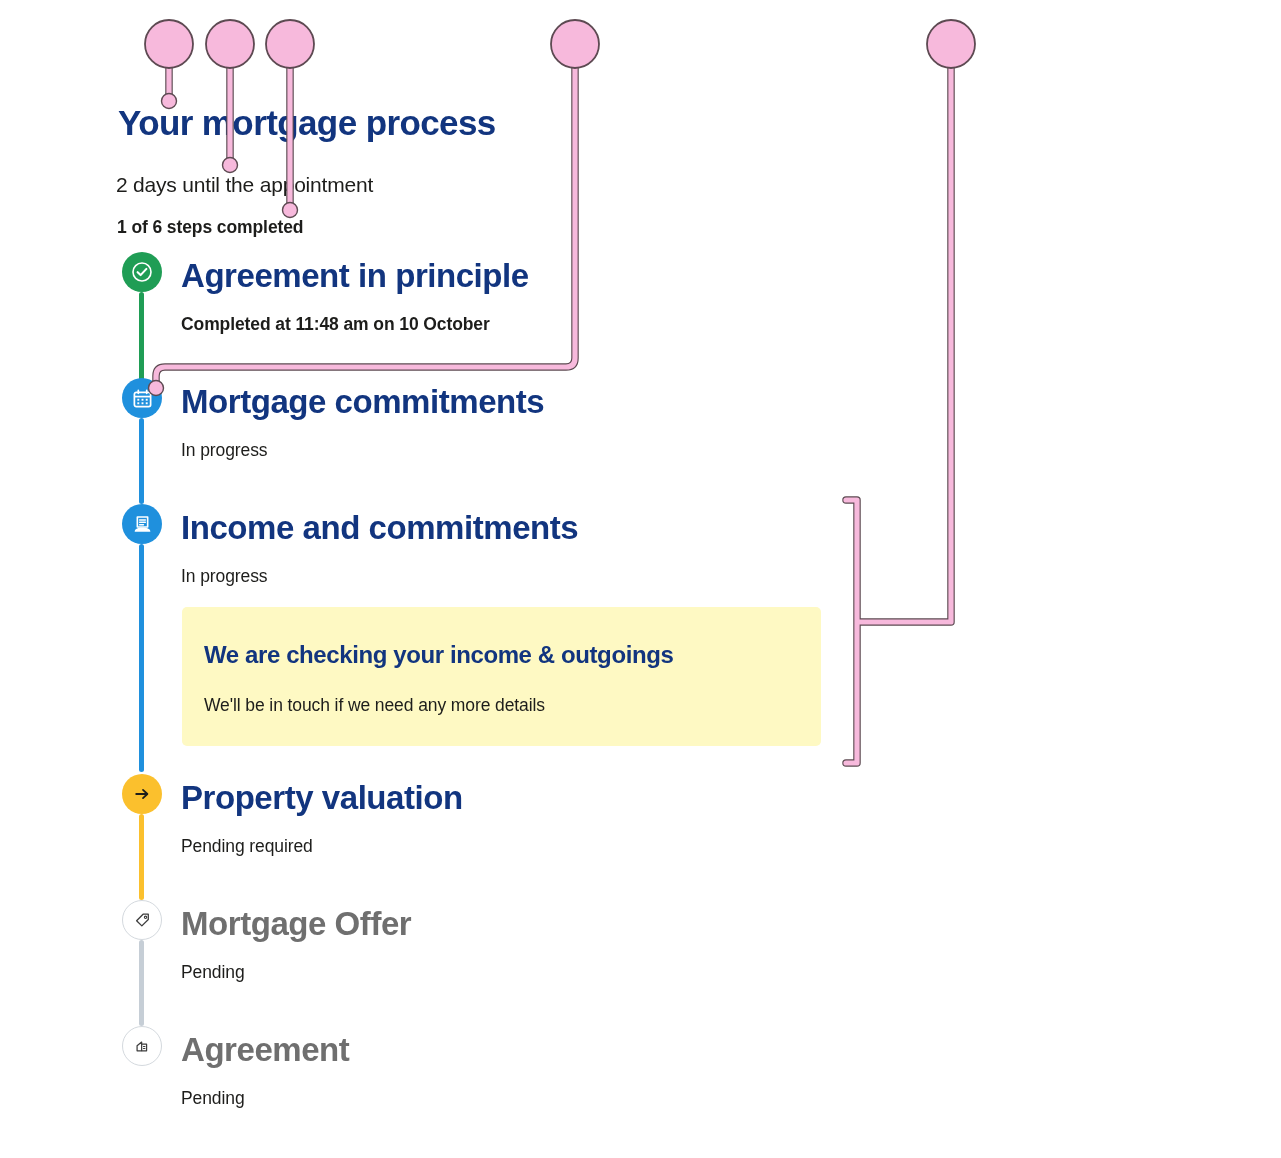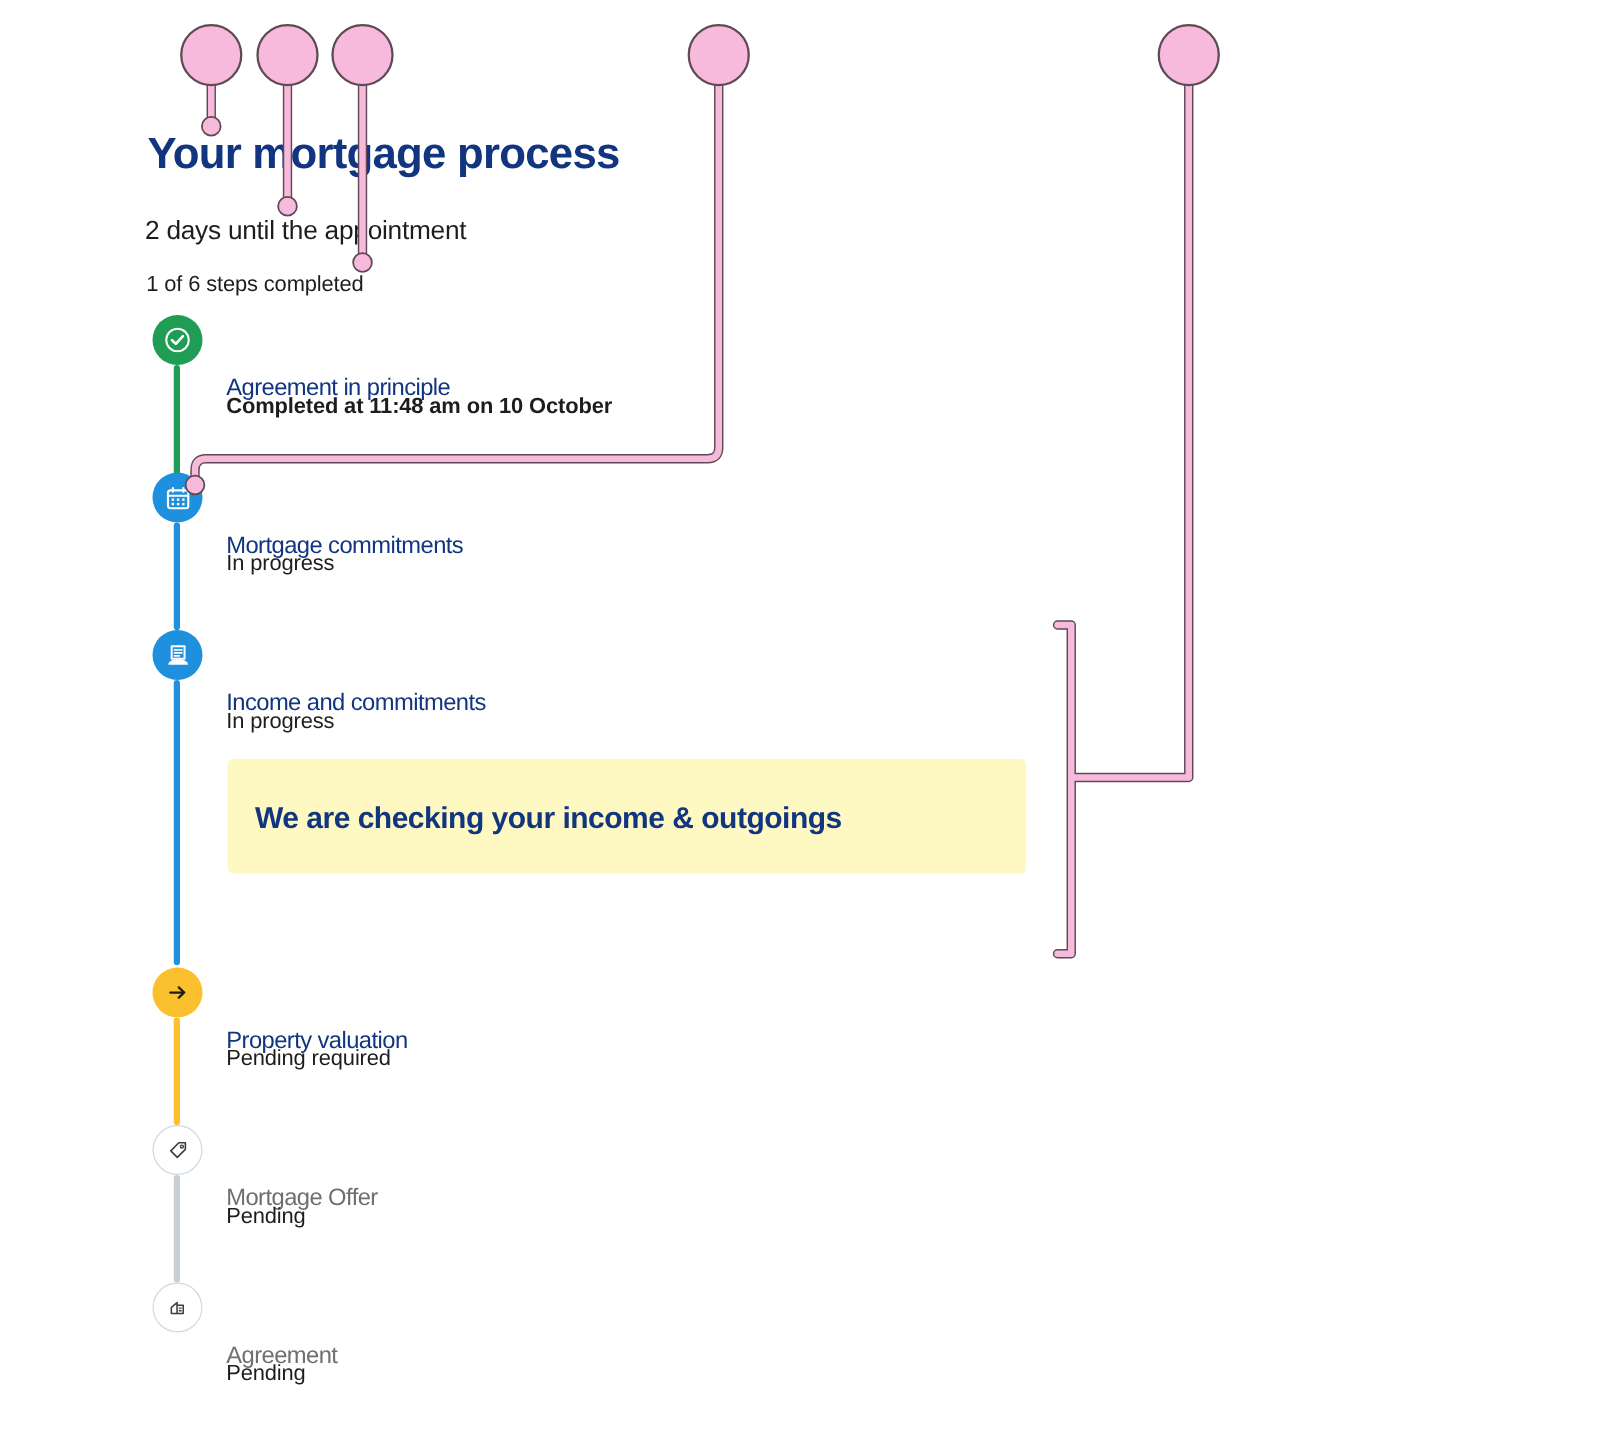--- a/index.html
+++ b/index.html
@@ -67,21 +67,21 @@
     font-weight: 400;
     color: #1d1d1b;
     letter-spacing: -0.2px;
     white-space: nowrap;
   }
   .subtitle-steps {
     position: absolute;
     left: 117px;
     top: 217px;
     font-size: 17.5px;
-    font-weight: 400;
+    font-weight: 700;
     color: #1d1d1b;
     letter-spacing: -0.1px;
     white-space: nowrap;
   }
 
   
   .timeline {
     position: absolute;
     left: 0;
     top: 252px;
@@ -112,26 +112,25 @@
   }
   .step-badge.green  { background: #1f9d55; }
   .step-badge.blue   { background: #1f90dd; }
   .step-badge.amber  { background: #fbc02d; }
   .step-badge.ghost  { background: #ffffff; border: 1.6px solid #d4d9de; }
 
   .step-title {
     position: absolute;
     left: 181px;
     top: 5px;
-    font-size: 19px;
-    font-weight: normal;
+    font-size: 33px;
+    font-weight: bold;
     letter-spacing: -0.45px;
     color: #12357f;
     white-space: nowrap;
-    margin-top: 43px;
   }
   .step-title.muted { color: #6f6f6f; }
 
   .step-status {
     position: absolute;
     left: 181px;
     font-size: 17.5px;
     font-weight: 400;
     color: #1d1d1b;
     letter-spacing: -0.1px;
@@ -220,20 +219,21 @@
             <path d="M5.6 3.2 H16.4 V13.6 H5.6 Z" fill="none" stroke="#ffffff" stroke-width="1.7" stroke-linejoin="round"></path>
             <path d="M8 6.2 H14 M8 8.7 H14 M8 11.2 H12" stroke="#ffffff" stroke-width="1.5" stroke-linecap="round"></path>
             <path d="M2.8 18.6 C2.8 15.9 5.4 14.2 11 14.2 C16.6 14.2 19.2 15.9 19.2 18.6 Z" fill="#ffffff"></path>
           </svg>
         </div>
         <div class="step-title">Income and commitments</div>
         <div class="step-status" style="top:62px;">In progress</div>
 
         <div class="info-card" style="top:103px;">
           <div class="info-card-title">We are checking your income &amp; outgoings</div>
+          <div class="info-card-body">We'll be in touch if we need any more details</div>
         </div>
       </div>
 
       <div class="step" style="top:522px;">
         <div class="step-rail" style="top:40px;height:86px;background:#fbc02d;"></div>
         <div class="step-badge amber">
           <svg width="20" height="20" viewBox="0 0 20 20" aria-hidden="true">
             <path d="M4.2 10 H15.2 M11 5.9 L15.4 10 L11 14.1" fill="none" stroke="#1d1d1b" stroke-width="1.8" stroke-linecap="round" stroke-linejoin="round"></path>
           </svg>
         </div>

